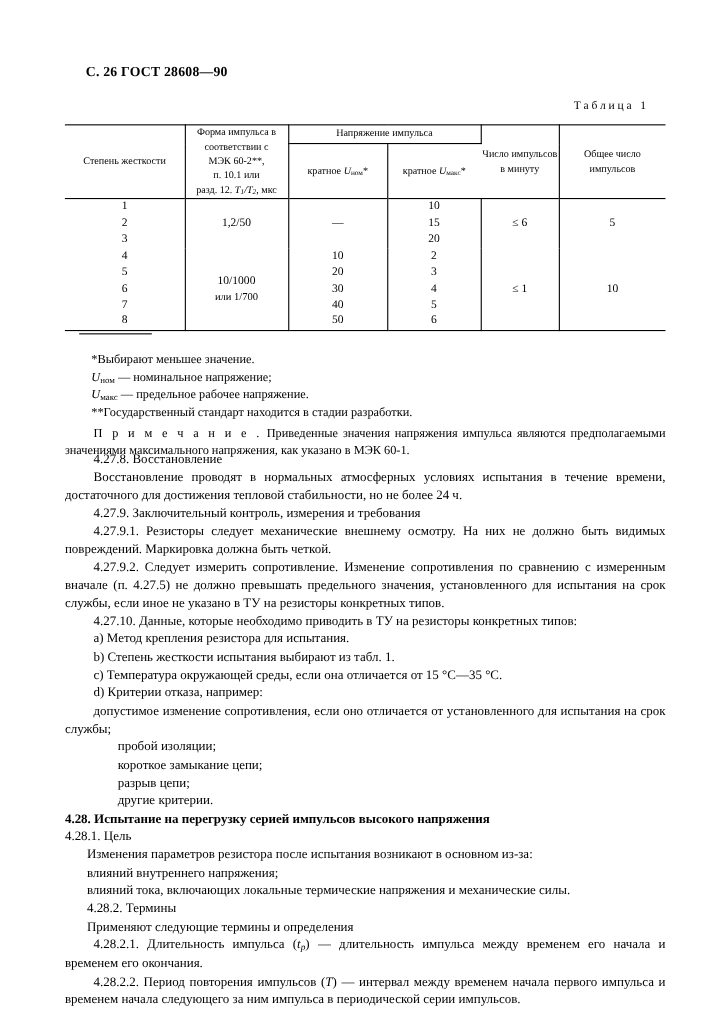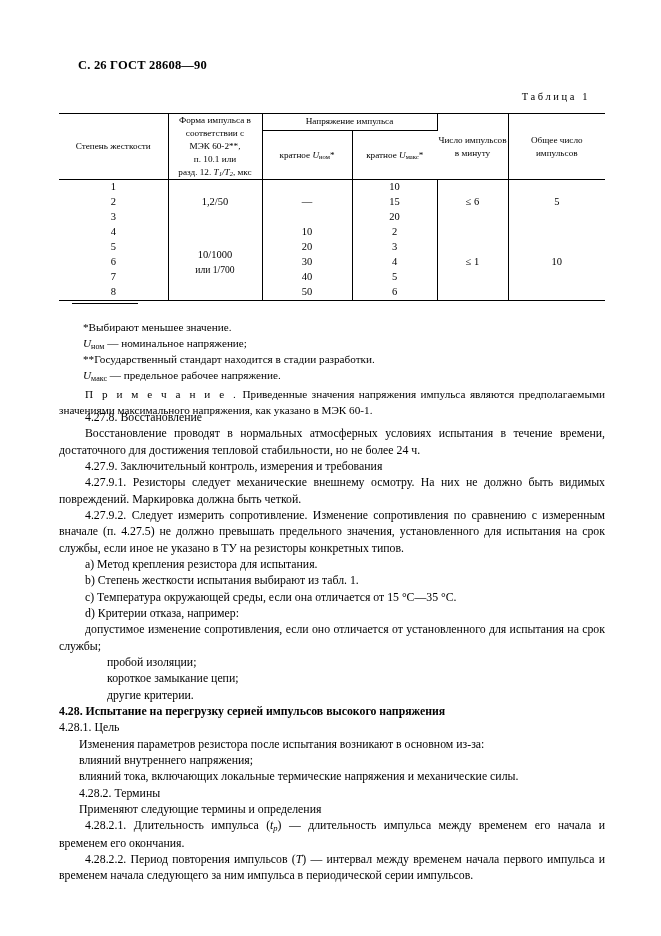--- a/index.html
+++ b/index.html
@@ -242,50 +242,52 @@
         </tr>
       </tbody>
     </table>
   </div>
 
   <div class="fn-rule"></div>
 
   <div class="footnotes">
     <div class="fline">*Выбирают меньшее значение.</div>
     <div class="fline"><span class="ital">U</span><span class="sub">ном</span><span> — номинальное напряжение;</span></div>
+    <div class="fline"><span class="ital">U</span><span class="sub">макс</span><span> — предельное рабочее напряжение.</span></div>
     <div class="fline">**Государственный стандарт находится в стадии разработки.</div>
-    <div class="fline"><span class="ital">U</span><span class="sub">макс</span><span> — предельное рабочее напряжение.</span></div>
   </div>
 
   <div class="note">
     <span class="ind"></span><span class="spaced">П р и м е ч а н и е .</span><span> Приведенные значения напряжения импульса являются предполагаемыми значениями максимального напряжения, как указано в МЭК 60-1.</span>
   </div>
 
   <div class="body-text">
 
     <p class="noj"><span class="ind1"></span><span>4.27.8.  Восстановление</span></p>
 
     <p><span class="ind1"></span><span>Восстановление проводят в нормальных атмосферных условиях испытания в течение времени, достаточного для достижения тепловой стабильности, но не более 24 ч.</span></p>
 
     <p class="noj"><span class="ind1"></span><span>4.27.9.  Заключительный контроль, измерения и требования</span></p>
 
     <p><span class="ind1"></span><span>4.27.9.1.  Резисторы следует механические внешнему осмотру. На них не должно быть видимых повреждений. Маркировка должна быть четкой.</span></p>
 
     <p><span class="ind1"></span><span>4.27.9.2.  Следует измерить сопротивление. Изменение сопротивления по сравнению с измеренным вначале (п. 4.27.5) не должно превышать предельного значения, установленного для испытания на срок службы, если иное не указано в ТУ на резисторы конкретных типов.</span></p>
 
+    <p class="noj"><span class="ind1"></span><span>4.27.10.  Данные, которые необходимо приводить в ТУ на резисторы конкретных типов:</span></p>
 
     <p class="noj"><span class="ind1"></span><span>a)  Метод крепления резистора для испытания.</span></p>
     <p class="noj"><span class="ind1"></span><span>b)  Степень жесткости испытания выбирают из табл. 1.</span></p>
     <p class="noj"><span class="ind1"></span><span>c)  Температура окружающей среды, если она отличается от 15 °C—35 °C.</span></p>
     <p class="noj"><span class="ind1"></span><span>d)  Критерии отказа, например:</span></p>
 
     <p><span class="ind1"></span><span>допустимое изменение сопротивления, если оно отличается от установленного для испытания на срок службы;</span></p>
 
     <p class="noj"><span class="ind3"></span><span>пробой изоляции;</span></p>
     <p class="noj"><span class="ind3"></span><span>короткое замыкание цепи;</span></p>
+    <p class="noj"><span class="ind3"></span><span>разрыв цепи;</span></p>
     <p class="noj"><span class="ind3"></span><span>другие критерии.</span></p>
 
     <p class="noj bold"><span>4.28.  Испытание на перегрузку серией импульсов высокого напряжения</span></p>
 
     <p class="noj"><span>4.28.1.  Цель</span></p>
 
 
     <p class="noj"><span class="ind2"></span><span>Изменения параметров резистора после испытания возникают в основном из-за:</span></p>
 
     <p class="noj"><span class="ind2"></span><span>влияний внутреннего напряжения;</span></p>

